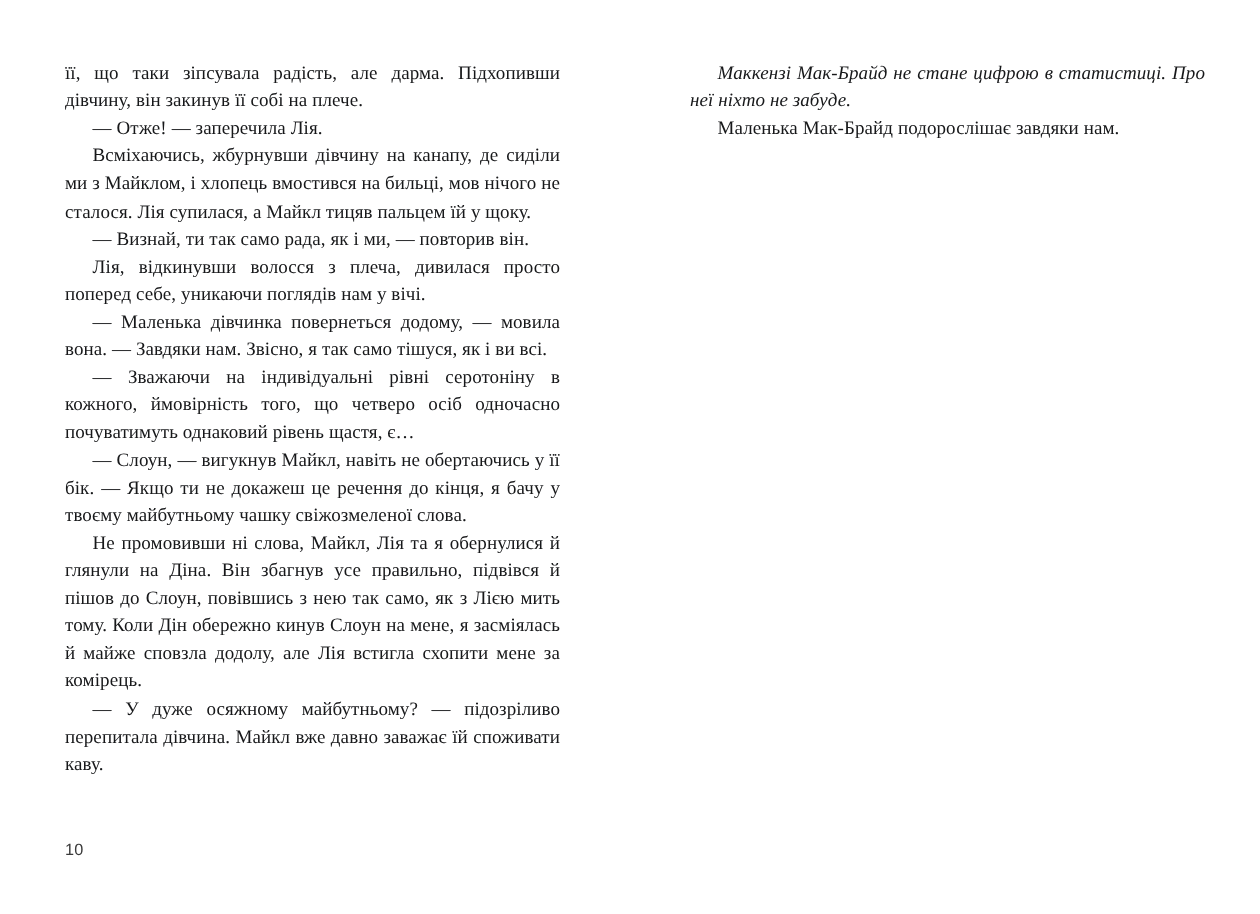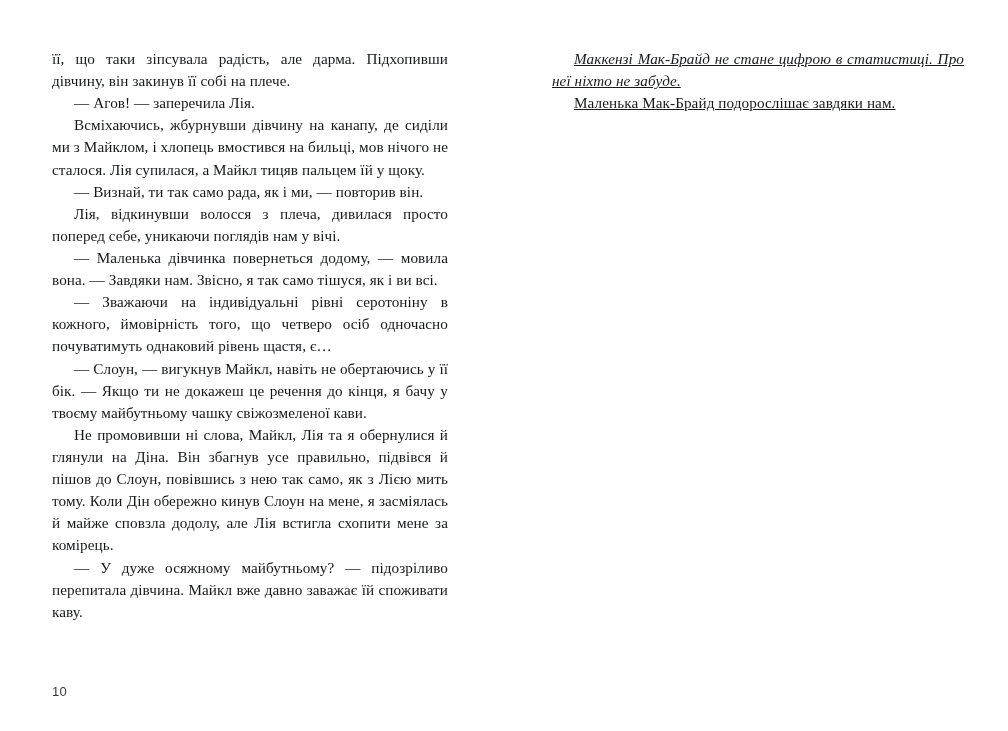--- a/index.html
+++ b/index.html
@@ -26,21 +26,20 @@
     box-sizing: border-box;
     height: 731px;
   }
   .page-left {
     width: 504px;
     padding: 48px 56px 0 52px;
   }
   .page-right {
     width: 504px;
     padding: 48px 44px 0 48px;
-    text-decoration: underline;
   }
   .body-text {
     font-size: 15.2px;
     line-height: 1.455;
     text-align: justify;
     text-justify: inter-word;
     color: #17181a;
     letter-spacing: 0.005em;
   }
   p {
@@ -52,42 +51,42 @@
   p.noindent {
     text-indent: 0;
   }
   p.italic {
     font-style: italic;
     text-indent: 1.45em;
   }
   .folio {
     position: absolute;
     left: 52px;
-    bottom: 32px;
+    bottom: 44px;
     font-size: 13px;
     font-family: "Liberation Sans", sans-serif;
     color: #3a3a3a;
     letter-spacing: 0.02em;
   }
 </style>
 </head>
 <body>
 
 <div class="spread">
 
   <div class="page page-left">
     <div class="body-text">
       <p class="noindent">її, що таки зіпсувала радість, але дарма. Підхопивши дівчину, він закинув її собі на плече.</p>
-      <p class="indent">— Агов! — заперечила Лія.</p>
+      <p class="indent">— Отже! — заперечила Лія.</p>
       <p class="indent">Всміхаючись, жбурнувши дівчину на канапу, де сиділи ми з Майклом, і хлопець вмостився на бильці, мов нічого не сталося. Лія супилася, а Майкл тицяв пальцем їй у щоку.</p>
       <p class="indent">— Визнай, ти так само рада, як і ми, — повторив він.</p>
       <p class="indent">Лія, відкинувши волосся з плеча, дивилася просто поперед себе, уникаючи поглядів нам у вічі.</p>
       <p class="indent">— Маленька дівчинка повернеться додому, — мовила вона. — Завдяки нам. Звісно, я так само тішуся, як і ви всі.</p>
       <p class="indent">— Зважаючи на індивідуальні рівні серотоніну в кожного, ймовірність того, що четверо осіб одночасно почуватимуть однаковий рівень щастя, є…</p>
-      <p class="indent">— Слоун, — вигукнув Майкл, навіть не обертаючись у її бік. — Якщо ти не докажеш це речення до кінця, я бачу у твоєму майбутньому чашку свіжозмеленої кави.</p>
+      <p class="indent">— Слоун, — вигукнув Майкл, навіть не обертаючись у її бік. — Якщо ти не докажеш це речення до кінця, я бачу у твоєму майбутньому чашку свіжозмеленої слова.</p>
       <p class="indent">Не промовивши ні слова, Майкл, Лія та я обернулися й глянули на Діна. Він збагнув усе правильно, підвівся й пішов до Слоун, повівшись з нею так само, як з Лією мить тому. Коли Дін обережно кинув Слоун на мене, я засміялась й майже сповзла додолу, але Лія встигла схопити мене за комірець.</p>
       <p class="indent">— У дуже осяжному майбутньому? — підозріливо перепитала дівчина. Майкл вже давно заважає їй споживати каву.</p>
     </div>
     <div class="folio">10</div>
   </div>
 
   <div class="page page-right">
     <div class="body-text">
       <p class="italic">Маккензі Мак-Брайд не стане цифрою в статистиці. Про неї ніхто не забуде.</p>
       <p class="indent">Маленька Мак-Брайд подорослішає завдяки нам.</p>

